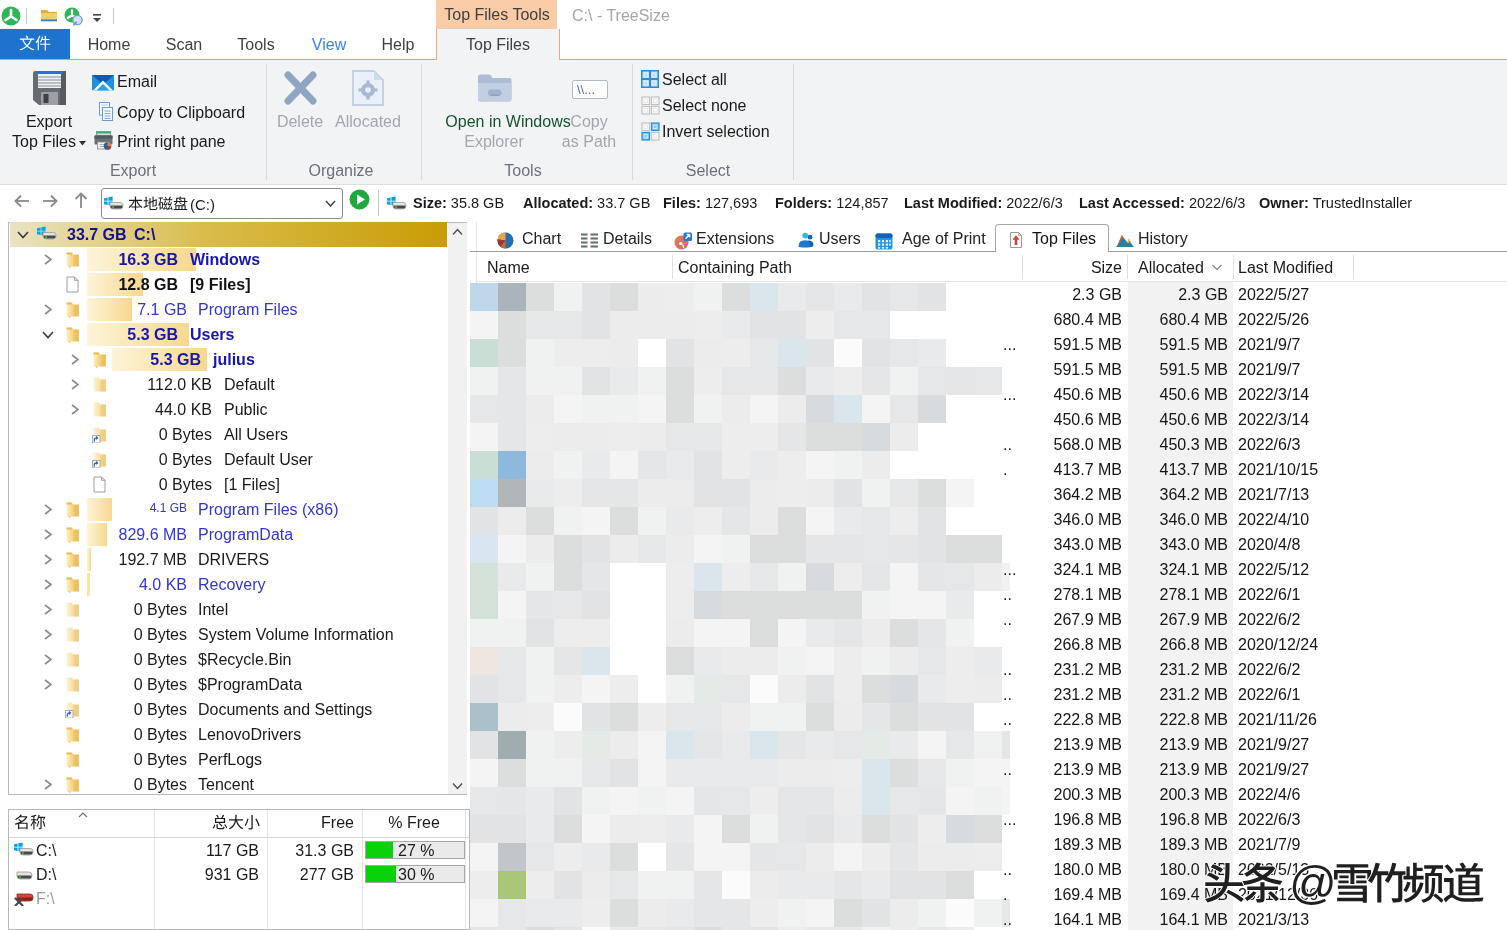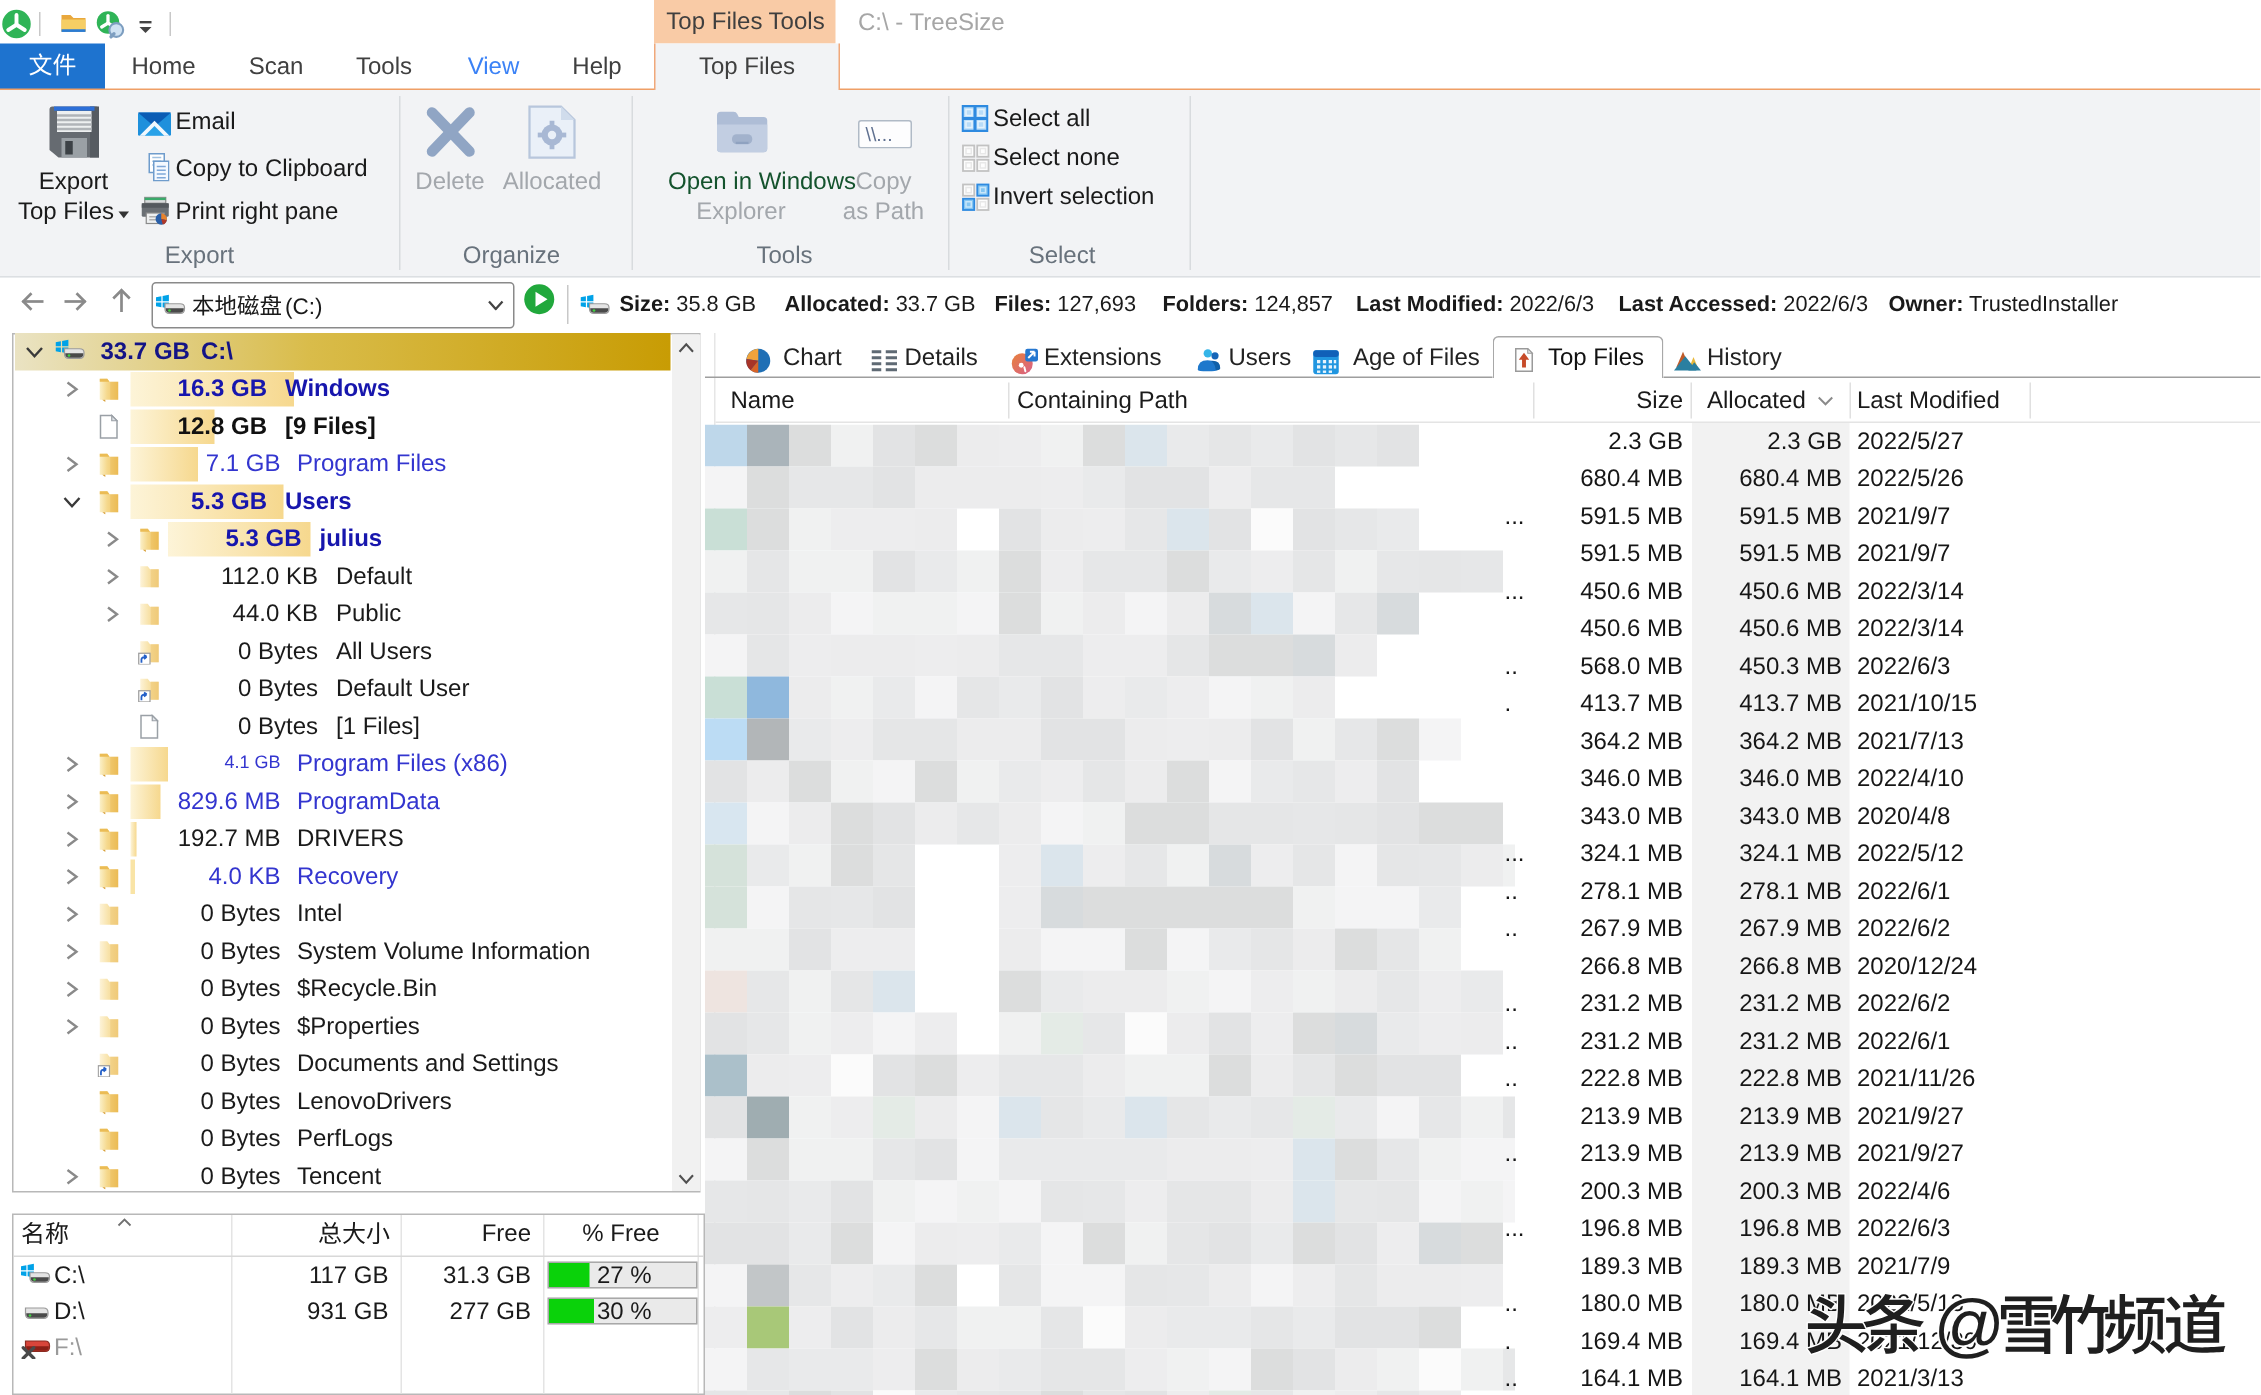--- a/index.html
+++ b/index.html
@@ -547,21 +547,21 @@
       <linearGradient id="fp" x1="0" y1="0" x2="1" y2="0">
         <stop offset="0" stop-color="#fdf3d8"></stop>
         <stop offset="0.45" stop-color="#f8e3ab"></stop>
         <stop offset="1" stop-color="#f2cf83"></stop>
       </linearGradient>
     </defs>
     <path d="M1.5 2.5 L6.5 2.5 L8 4.5 L13.8 4.5 L13.8 16.5 L1.5 16.5 Z" fill="url(#fp)"></path>
     <path d="M8.5 4.5 L13.8 4.5 L13.8 16.5 L8.5 16.5 Z" fill="#eec36a" opacity="0.45"></path>
   </svg>
 <div style="position:absolute;right:1320px;top:676px;font-size:16px;color:#1a1a1a;font-weight:400;white-space:nowrap;">0 Bytes</div>
-<div style="position:absolute;left:198px;top:676px;font-size:16px;color:#1a1a1a;font-weight:400;white-space:nowrap;">$Properties</div>
+<div style="position:absolute;left:198px;top:676px;font-size:16px;color:#1a1a1a;font-weight:400;white-space:nowrap;">$ProgramData</div>
 <svg style="position:absolute;left:65px;top:700px;" width="17" height="18" viewBox="0 0 17 18">
     <defs>
       <linearGradient id="fp" x1="0" y1="0" x2="1" y2="0">
         <stop offset="0" stop-color="#fdf3d8"></stop>
         <stop offset="0.45" stop-color="#f8e3ab"></stop>
         <stop offset="1" stop-color="#f2cf83"></stop>
       </linearGradient>
     </defs>
     <path d="M1.5 2.5 L6.5 2.5 L8 4.5 L13.8 4.5 L13.8 16.5 L1.5 16.5 Z" fill="url(#fp)"></path>
     <path d="M8.5 4.5 L13.8 4.5 L13.8 16.5 L8.5 16.5 Z" fill="#eec36a" opacity="0.45"></path>
@@ -734,21 +734,21 @@
       <rect x="14.2" y="8" width="1.6" height="2.2"></rect>
       <rect x="3" y="11.5" width="2.2" height="2.2"></rect>
       <rect x="6.9" y="11.5" width="2.2" height="2.2"></rect>
       <rect x="10.8" y="11.5" width="2.2" height="2.2"></rect>
       <rect x="14.2" y="11.5" width="1.6" height="2.2"></rect>
       <rect x="3" y="15" width="2.2" height="1.6"></rect>
       <rect x="6.9" y="15" width="2.2" height="1.6"></rect>
       <rect x="10.8" y="15" width="2.2" height="1.6"></rect>
     </g>
   </svg>
-<div style="position:absolute;left:902px;top:230px;font-size:16px;color:#222;font-weight:400;white-space:nowrap;">Age of Files</div>
+<div style="position:absolute;left:902px;top:230px;font-size:16px;color:#222;font-weight:400;white-space:nowrap;">Age of Print</div>
 <svg style="position:absolute;left:1116px;top:232px;" width="18" height="18" viewBox="0 0 18 18">
     <path d="M1.5 13 L6 2.5 L10.5 13 Z" fill="#c05a28"></path>
     <path d="M10 13.5 L13 6 L16 13.5 Z" fill="#e8b83a"></path>
     <path d="M0 15 L7.5 5.5 L15 15 Z" fill="#2a7fa0"></path>
     <path d="M9.5 15 L13.5 9.5 L18 15 Z" fill="#2a7fa0"></path>
   </svg>
 <div style="position:absolute;left:1138px;top:230px;font-size:16px;color:#222;font-weight:400;white-space:nowrap;">History</div>
 <div style="position:absolute;left:995px;top:224px;width:114px;height:28px;background:#fff;border:1px solid #a8a8a8;border-bottom:none;border-radius:4px 4px 0 0"></div>
 <svg style="position:absolute;left:1008px;top:232px;" width="16" height="16" viewBox="0 0 16 16">
     <path d="M2.5 0.5 L10.5 0.5 L13.5 3.5 L13.5 15.5 L2.5 15.5 Z" fill="#fdfdfd" stroke="#9a9a9a" stroke-width="1"></path>

